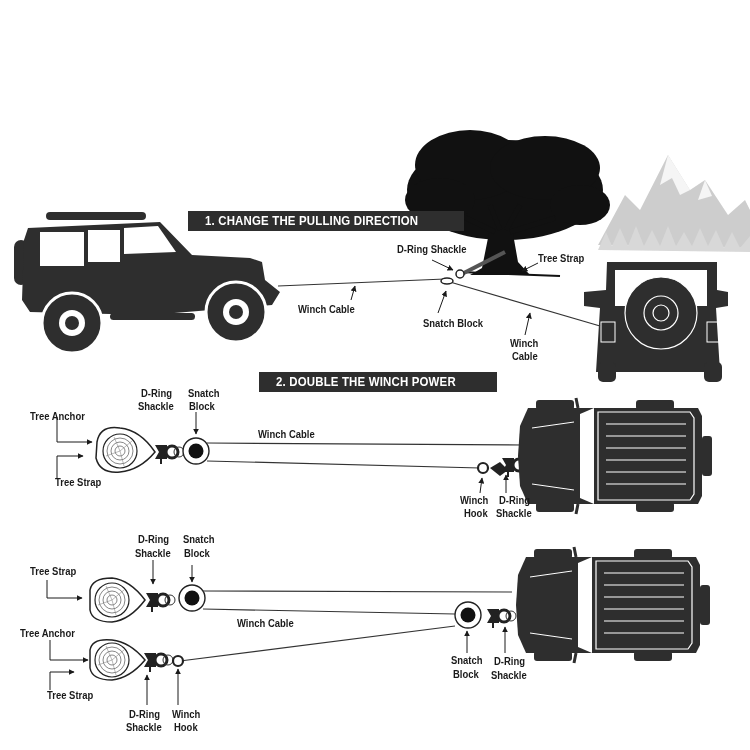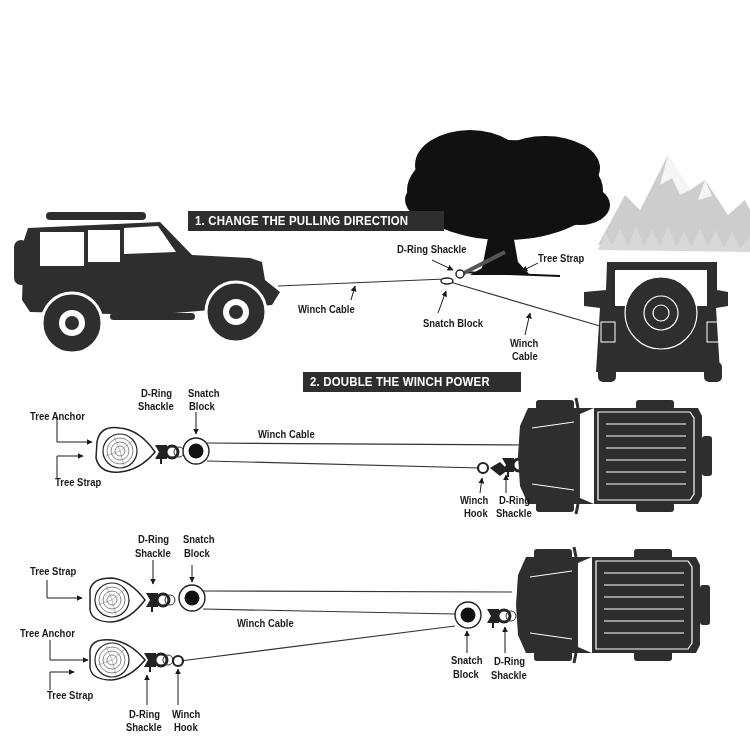--- a/index.html
+++ b/index.html
@@ -1,19 +1,19 @@
 <!DOCTYPE html>
 <html><head>
 <meta charset="utf-8">
 <style>
   html,body{margin:0;padding:0;background:#ffffff;}
   body{width:750px;height:750px;position:relative;overflow:hidden;font-family:"Liberation Sans",sans-serif;}
   #stage{position:absolute;left:0;top:0;width:750px;height:750px;}
   .lbl{position:absolute;font-family:"Liberation Sans",sans-serif;font-weight:bold;font-size:11px;color:#1a1a1a;line-height:13px;text-align:center;transform:scaleX(0.86);transform-origin:left top;white-space:nowrap;}
-  .banner{position:absolute;background:#2e2e2e;color:#ffffff;font-family:"Liberation Sans",sans-serif;font-weight:bold;font-size:13px;line-height:20px;height:20px;padding:0 7px;white-space:nowrap;letter-spacing:0.2px;}
+  .banner{position:absolute;background:#2e2e2e;color:#ffffff;font-family:"Liberation Sans",sans-serif;font-weight:bold;font-size:13px;line-height:20px;height:20px;padding:0 17px;white-space:nowrap;letter-spacing:0.2px;}
   .banner span{display:inline-block;transform:scaleX(0.88);transform-origin:left center;}
 </style>
 </head>
 <body>
 
 <div id="stage">
 
 <svg width="750" height="750" viewBox="0 0 750 750" style="position:absolute;left:0;top:0">
   <defs>
     <marker id="arr" viewBox="0 0 10 10" refX="9" refY="5" markerWidth="6" markerHeight="6" orient="auto-start-reverse">
@@ -158,21 +158,21 @@
     <line x1="153" y1="560" x2="153" y2="584" stroke="#1a1a1a" stroke-width="1" marker-end="url(#arr)"></line>
     <line x1="192" y1="565" x2="192" y2="582" stroke="#1a1a1a" stroke-width="1" marker-end="url(#arr)"></line>
     <line x1="147" y1="705" x2="147" y2="675" stroke="#1a1a1a" stroke-width="1" marker-end="url(#arr)"></line>
     <line x1="178" y1="705" x2="178" y2="669" stroke="#1a1a1a" stroke-width="1" marker-end="url(#arr)"></line>
     <line x1="467" y1="653" x2="467" y2="631" stroke="#1a1a1a" stroke-width="1" marker-end="url(#arr)"></line>
     <line x1="505" y1="653" x2="505" y2="627" stroke="#1a1a1a" stroke-width="1" marker-end="url(#arr)"></line>
   </g>
 </svg>
 
 <div class="banner" style="left:188px;top:211px;"><span>1. CHANGE THE PULLING DIRECTION</span></div>
-<div class="banner" style="left:259px;top:372px;margin-left:44px;"><span>2. DOUBLE THE WINCH POWER</span></div>
+<div class="banner" style="left:259px;top:372px;"><span>2. DOUBLE THE WINCH POWER</span></div>
 
 <div class="lbl" style="left:397px;top:243px;">D-Ring Shackle</div>
 <div class="lbl" style="left:538px;top:252px;">Tree Strap</div>
 <div class="lbl" style="left:298px;top:303px;">Winch Cable</div>
 <div class="lbl" style="left:423px;top:317px;">Snatch Block</div>
 <div class="lbl" style="left:510px;top:337px;">Winch</div>
 <div class="lbl" style="left:512px;top:350px;">Cable</div>
 
 <div class="lbl" style="left:30px;top:410px;">Tree Anchor</div>
 <div class="lbl" style="left:55px;top:476px;">Tree Strap</div>

